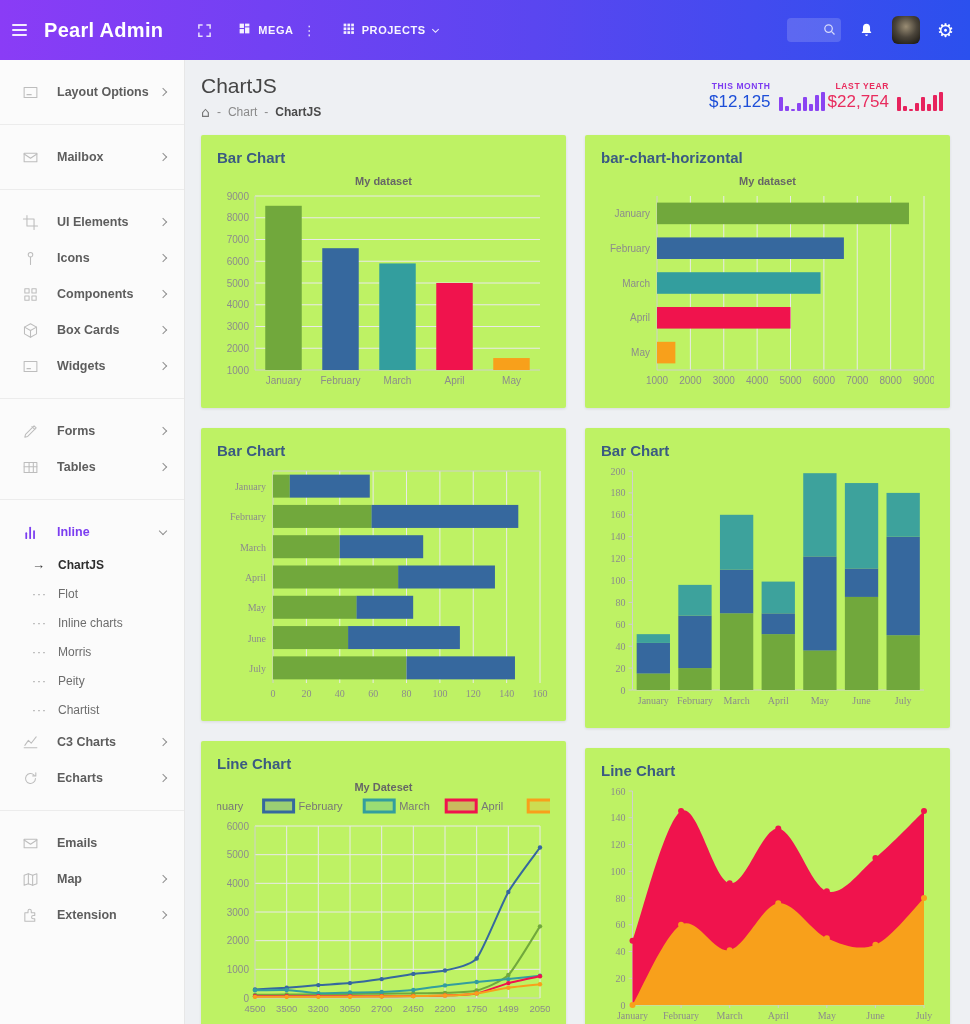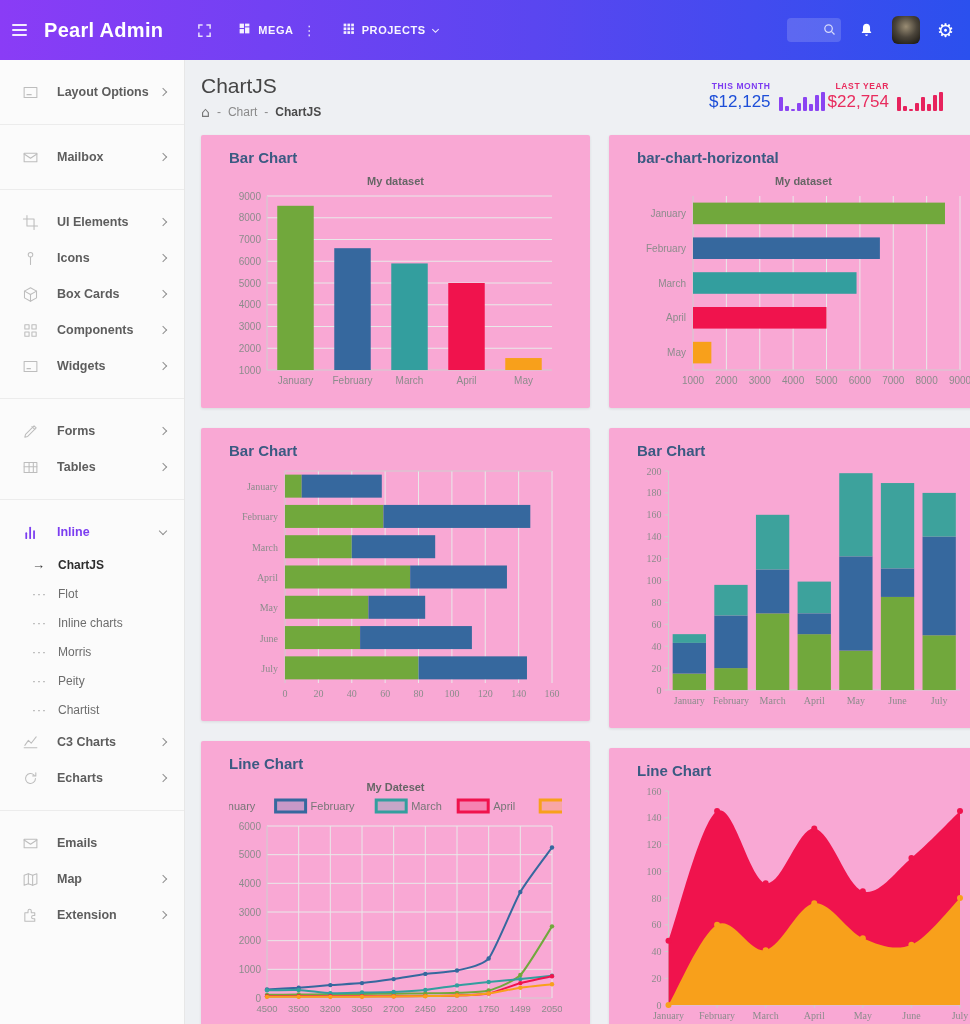--- a/index.html
+++ b/index.html
@@ -59,21 +59,21 @@
   .bc-home { font-family:"DejaVu Sans", sans-serif; font-size:14px; color:#777; line-height:1; }
   .bc-current { color:#4a4a4a; font-weight:bold; }
   .page-widgets { margin-left:auto; display:flex; align-items:center; padding-right:4px;}
   .widget { display:flex; align-items:flex-end; gap:7px; }
   .w-text { text-align:right; }
   .w-label { font-size:8.5px; font-weight:bold; letter-spacing:.6px; }
   .w-value { font-size:17px; margin-top:1px; }
 
   .cols { display:flex; gap:19px; margin-top:16px; }
   .col { flex:1; display:flex; flex-direction:column; gap:20px; }
-  .card { background:#f9a8d4; border-radius:2px; box-shadow:0 1px 3px rgba(0,0,0,.09); padding:14px 28px; }
+  .card { background:#bef264; border-radius:2px; box-shadow:0 1px 3px rgba(0,0,0,.09); padding:14px 16px; }
   .card-title { color:#3b5a82; font-weight:bold; font-size:15px; margin-bottom:6px; }
 </style>
 </head>
 <body>
 
 <div class="header">
   <div class="h-burger">
       <span></span>
       <span></span>
       <span></span>
@@ -182,38 +182,38 @@
             <path d="M12 3.5a3.2 3.2 0 110 6.4 3.2 3.2 0 010-6.4z" fill="none" stroke="#bdbdbd" stroke-width="1.5" stroke-linecap="round" stroke-linejoin="round"></path>
             <path d="M12 10v10.5" fill="none" stroke="#bdbdbd" stroke-width="1.5" stroke-linecap="round" stroke-linejoin="round"></path>
           </svg>
         </span>
         <span class="sb-label">Icons</span>
         <span class="chev right"></span>
       </div>
       <div class="sb-item">
         <span class="sb-icon">
           <svg viewBox="0 0 24 24" width="17" height="17">
-            <path d="M12 2.5l8.5 4.7v9.6L12 21.5l-8.5-4.7V7.2z" fill="none" stroke="#bdbdbd" stroke-width="1.5" stroke-linecap="round" stroke-linejoin="round"></path>
-            <path d="M3.5 7.2l8.5 4.8 8.5-4.8" fill="none" stroke="#bdbdbd" stroke-width="1.5" stroke-linecap="round" stroke-linejoin="round"></path>
-            <path d="M12 12v9.5" fill="none" stroke="#bdbdbd" stroke-width="1.5" stroke-linecap="round" stroke-linejoin="round"></path>
-          </svg>
-        </span>
-        <span class="sb-label">Box Cards</span>
-        <span class="chev right"></span>
-      </div>
-      <div class="sb-item">
-        <span class="sb-icon">
-          <svg viewBox="0 0 24 24" width="17" height="17">
             <path d="M4 4h6v6H4z" fill="none" stroke="#bdbdbd" stroke-width="1.5" stroke-linecap="round" stroke-linejoin="round"></path>
             <path d="M14 4h6v6h-6z" fill="none" stroke="#bdbdbd" stroke-width="1.5" stroke-linecap="round" stroke-linejoin="round"></path>
             <path d="M4 14h6v6H4z" fill="none" stroke="#bdbdbd" stroke-width="1.5" stroke-linecap="round" stroke-linejoin="round"></path>
             <path d="M14 14h6v6h-6z" fill="none" stroke="#bdbdbd" stroke-width="1.5" stroke-linecap="round" stroke-linejoin="round"></path>
           </svg>
         </span>
         <span class="sb-label">Components</span>
+        <span class="chev right"></span>
+      </div>
+      <div class="sb-item">
+        <span class="sb-icon">
+          <svg viewBox="0 0 24 24" width="17" height="17">
+            <path d="M12 2.5l8.5 4.7v9.6L12 21.5l-8.5-4.7V7.2z" fill="none" stroke="#bdbdbd" stroke-width="1.5" stroke-linecap="round" stroke-linejoin="round"></path>
+            <path d="M3.5 7.2l8.5 4.8 8.5-4.8" fill="none" stroke="#bdbdbd" stroke-width="1.5" stroke-linecap="round" stroke-linejoin="round"></path>
+            <path d="M12 12v9.5" fill="none" stroke="#bdbdbd" stroke-width="1.5" stroke-linecap="round" stroke-linejoin="round"></path>
+          </svg>
+        </span>
+        <span class="sb-label">Box Cards</span>
         <span class="chev right"></span>
       </div>
       <div class="sb-item">
         <span class="sb-icon">
           <svg viewBox="0 0 24 24" width="17" height="17">
             <path d="M3 5h18v14H3z" fill="none" stroke="#bdbdbd" stroke-width="1.5" stroke-linecap="round" stroke-linejoin="round"></path>
             <path d="M7 15h5" fill="none" stroke="#bdbdbd" stroke-width="1.5" stroke-linecap="round" stroke-linejoin="round"></path>
           </svg>
         </span>
         <span class="sb-label">Widgets</span>

